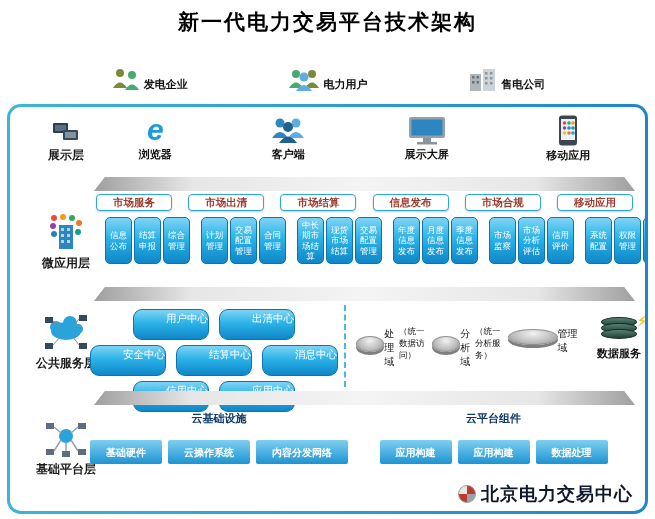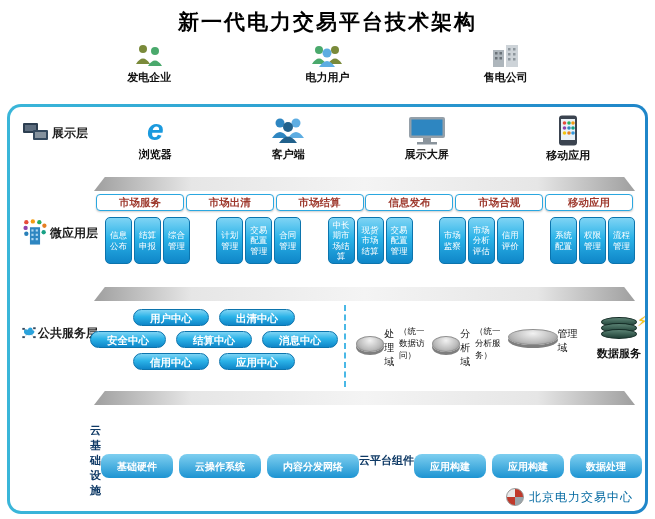--- a/index.html
+++ b/index.html
@@ -2,97 +2,97 @@
 <html><head>
 <meta charset="utf-8">
 <style>
   * { box-sizing: border-box; }
   body { margin:0; background:#fff; font-family:"Liberation Sans","DejaVu Sans",sans-serif; }
   .page { position:relative; width:655px; height:519px; background:#fff; overflow:hidden; }
 
   .title { text-align:center; font-size:21px; font-weight:bold; color:#000; padding-top:8px; letter-spacing:2px; }
 
   .entities { display:flex; justify-content:space-around; padding:6px 60px 0; height:56px; }
-  .entity { display:flex; flex-direction:column; align-items:center; gap:2px; }
+  .entity { display:flex; align-items:flex-end; gap:2px; }
   .entity-label { font-size:11px; font-weight:bold; color:#111; }
 
   .frame { position:absolute; left:7px; right:7px; top:104px; bottom:5px;
            background:linear-gradient(90deg,#3ab6d9,#1f86c9); border-radius:14px; padding:3px; }
   .frame-inner { position:relative; width:100%; height:100%; background:#fff; border-radius:11px; overflow:hidden; }
 
-  .side-block { position:absolute; left:12px; width:76px; display:flex; flex-direction:row; align-items:center; gap:2px; }
+  .side-block { position:absolute; left:18px; width:76px; display:flex; flex-direction:column; align-items:center; gap:2px; }
   .side-label { font-size:12px; font-weight:bold; color:#1a1a1a; white-space:nowrap; }
 
   .content { position:absolute; left:80px; right:6px; top:0; bottom:0; }
 
   
   .row-pres { height:70px; display:flex; justify-content:space-around; align-items:flex-start; padding-top:8px; }
   .pres-item { display:flex; flex-direction:column; align-items:center; gap:2px; }
   .pres-label { font-size:11px; font-weight:bold; color:#111; }
   .ie-e { font-size:30px; line-height:30px; font-weight:bold; font-style:italic; color:#1b9ade; }
 
   .trap { height:14px; margin:0 4px;
           background:linear-gradient(90deg,#9f9f9f,#e6e6e6 18%,#f4f4f4 50%,#e6e6e6 82%,#9f9f9f);
           clip-path:polygon(2% 0,98% 0,100% 100%,0 100%); }
 
   
   .row-micro { height:96px; padding:3px 2px 0; }
   .cats { display:flex; justify-content:space-between; padding:0 4px; }
-  .cat { width:88px; height:17px; line-height:15px; text-align:center; background:#fff;
+  .cat { width:76px; height:17px; line-height:15px; text-align:center; background:#fff;
          border:1px solid #2aa7e0; border-radius:4px; color:#9e3a2e; font-weight:bold;
          font-size:10.5px; box-shadow:0 1px 2px rgba(0,0,0,.2); }
   .subgrid { display:flex; justify-content:space-between; padding:6px 2px 0; }
   .sgroup { display:flex; gap:2px;padding-left:11px; }
   .sub { width:27px; min-height:47px; border:1px solid #0c74ad; border-radius:5px; color:#fff;
          font-size:8.5px; line-height:1.18; display:flex; align-items:center; justify-content:center;
          text-align:center; word-break:break-all; padding:1px;
          background:linear-gradient(180deg,#7fd4f4 0%,#2bb3e8 45%,#0f86c8 100%); }
 
   
   .row-svc { height:90px; display:flex; }
   .centers-zone { width:252px; padding-top:8px; display:flex; flex-direction:column; gap:5px; }
   .c-row { display:flex; justify-content:center; gap:10px; }
-  .center-pill { width:76px; height:17px; line-height:16px; border-radius:9px; color:#fff;
-                 font-size:10.5px; font-weight:bold; text-align:center; border:1px solid #0c74ad;
+  .center-pill { width:76px; height:31px; line-height:16px; border-radius:9px; color:#fff;
+                 font-size:10.5px; font-weight:normal; text-align:right; border:1px solid #0c74ad;
                  background:linear-gradient(180deg,#7fd4f4 0%,#2bb3e8 45%,#0f86c8 100%); }
   .svc-divider { border-left:2px dashed #49b8e6; margin:4px 6px; }
   .domains-zone { flex:1; display:flex; justify-content:space-between; align-items:flex-start; padding:18px 4px 0; }
   .domain { display:flex; align-items:center; width:76px; }
   .cyl { width:56px; height:16px; border-radius:50%;
          background:radial-gradient(ellipse at 50% 25%,#f2f2f2,#bdbdbd 60%,#8d8d8d);
          border:1px solid #909090; box-shadow:0 3px 0 #7e7e7e; }
   .cyl-label { font-size:10px; color:#111; margin-top:8px; }
   .cyl-note { font-size:8.5px; color:#111; }
   .ds { display:flex; flex-direction:column; align-items:center; width:70px; }
   .disks { position:relative; padding-top:2px; }
   .disk { width:36px; height:10px; border-radius:50%; margin-top:-4px;
           background:linear-gradient(180deg,#5a8273,#1f3f36); border:1px solid #142c26; }
   .bolt { position:absolute; right:-10px; top:-6px; color:#ffd200; font-size:14px; text-shadow:0 0 1px #a77; }
   .ds-label { font-size:11px; font-weight:bold; color:#111; margin-top:7px; }
 
   
   .row-platform { height:104px; display:flex; padding-top:4px; }
-  .sect { display:flex; flex-direction:row; align-items:center; }
+  .sect { display:flex; flex-direction:column; align-items:center; }
   .sect-left { flex:0 0 47%; }
   .sect-right { flex:0 0 53%; }
   .sect-title { font-size:11px; font-weight:bold; color:#0f3a66; margin:2px 0 0; }
   .clouds { display:flex; gap:6px; align-items:flex-end; }
   .cloud { position:relative; min-width:60px; height:24px; padding:2px 16px 0; margin-top:14px;
-           background:linear-gradient(180deg,#7ecff0,#1d94d2); border-radius:8px; color:#fff;
+           background:linear-gradient(180deg,#7ecff0,#1d94d2); border-radius:2px; color:#fff;
            font-size:10px; font-weight:bold; display:flex; align-items:center; justify-content:center;
            white-space:nowrap; }
   .cloud::before { content:""; position:absolute; top:-9px; left:10px; width:22px; height:18px;
                    border-radius:50%; background:#55b9e6; z-index:-1; }
   .cloud::after { content:""; position:absolute; top:-6px; right:11px; width:16px; height:13px;
                   border-radius:50%; background:#66c2ea; z-index:-1; }
 
   .brand { position:absolute; right:12px; bottom:5px; display:flex; align-items:center; gap:5px; }
   .brand-logo { width:18px; height:18px; border-radius:50%; border:1px solid #999;
                 background:conic-gradient(#c0392b 0 90deg,#9aa5ab 90deg 180deg,#c0392b 180deg 270deg,#e8e8e8 270deg 360deg); }
-  .brand-text { font-size:12px; font-weight:normal; color:#0369a1; letter-spacing:1px; }
+  .brand-text { font-size:18px; font-weight:bold; color:#0f172a; letter-spacing:1px; }
 </style>
 </head>
 <body>
 
 <div class="page">
 
   <div class="title">新一代电力交易平台技术架构</div>
 
   <div class="entities">
     <div class="entity">
@@ -179,20 +179,36 @@
           <rect x="1" y="30" width="8" height="6" fill="#34495e"></rect>
             <rect x="35" y="30" width="8" height="6" fill="#34495e"></rect>
           <line x1="9" y1="8" x2="16" y2="14" stroke="#7f8c8d" stroke-width="1"></line>
           <line x1="35" y1="6" x2="30" y2="12" stroke="#7f8c8d" stroke-width="1"></line>
           <line x1="9" y1="32" x2="16" y2="24" stroke="#7f8c8d" stroke-width="1"></line>
           <line x1="35" y1="32" x2="29" y2="24" stroke="#7f8c8d" stroke-width="1"></line>
         </svg>
         <span class="side-label">公共服务层</span>
       </div>
 
+      <div class="side-block" style="top:314px">
+        <svg width="44" height="38" viewBox="0 0 44 38">
+          <circle cx="22" cy="15" r="7" fill="#2aa3dd"></circle>
+          <rect x="2" y="2" width="8" height="6" fill="#5d6d7e"></rect>
+            <rect x="34" y="2" width="8" height="6" fill="#5d6d7e"></rect>
+          <rect x="2" y="28" width="8" height="6" fill="#5d6d7e"></rect>
+            <rect x="34" y="28" width="8" height="6" fill="#5d6d7e"></rect>
+          <rect x="18" y="30" width="8" height="6" fill="#5d6d7e"></rect>
+          <line x1="10" y1="6" x2="17" y2="12" stroke="#95a5a6" stroke-width="1.5"></line>
+          <line x1="34" y1="6" x2="27" y2="12" stroke="#95a5a6" stroke-width="1.5"></line>
+          <line x1="10" y1="30" x2="17" y2="19" stroke="#95a5a6" stroke-width="1.5"></line>
+          <line x1="34" y1="30" x2="27" y2="19" stroke="#95a5a6" stroke-width="1.5"></line>
+          <line x1="22" y1="30" x2="22" y2="22" stroke="#95a5a6" stroke-width="1.5"></line>
+        </svg>
+        <span class="side-label">基础平台层</span>
+      </div>
 
       <div class="content">
 
         <div class="row-pres">
           <div class="pres-item">
             <span class="ie-e">e</span>
             <span class="pres-label">浏览器</span>
           </div>
           <div class="pres-item">
             <svg width="38" height="30" viewBox="0 0 38 30">
@@ -253,20 +269,25 @@
               <div class="sub">计划管理</div>
               <div class="sub">交易配置管理</div>
               <div class="sub">合同管理</div>
             </div>
             <div class="sgroup">
               <div class="sub">中长期市场结算</div>
               <div class="sub">现货市场结算</div>
               <div class="sub">交易配置管理</div>
             </div>
             <div class="sgroup">
+              <div class="sub">年度信息发布</div>
+              <div class="sub">月度信息发布</div>
+              <div class="sub">季度信息发布</div>
+            </div>
+            <div class="sgroup">
               <div class="sub">市场监察</div>
               <div class="sub">市场分析评估</div>
               <div class="sub">信用评价</div>
             </div>
             <div class="sgroup">
               <div class="sub">系统配置</div>
               <div class="sub">权限管理</div>
               <div class="sub">流程管理</div>
             </div>
           </div>

